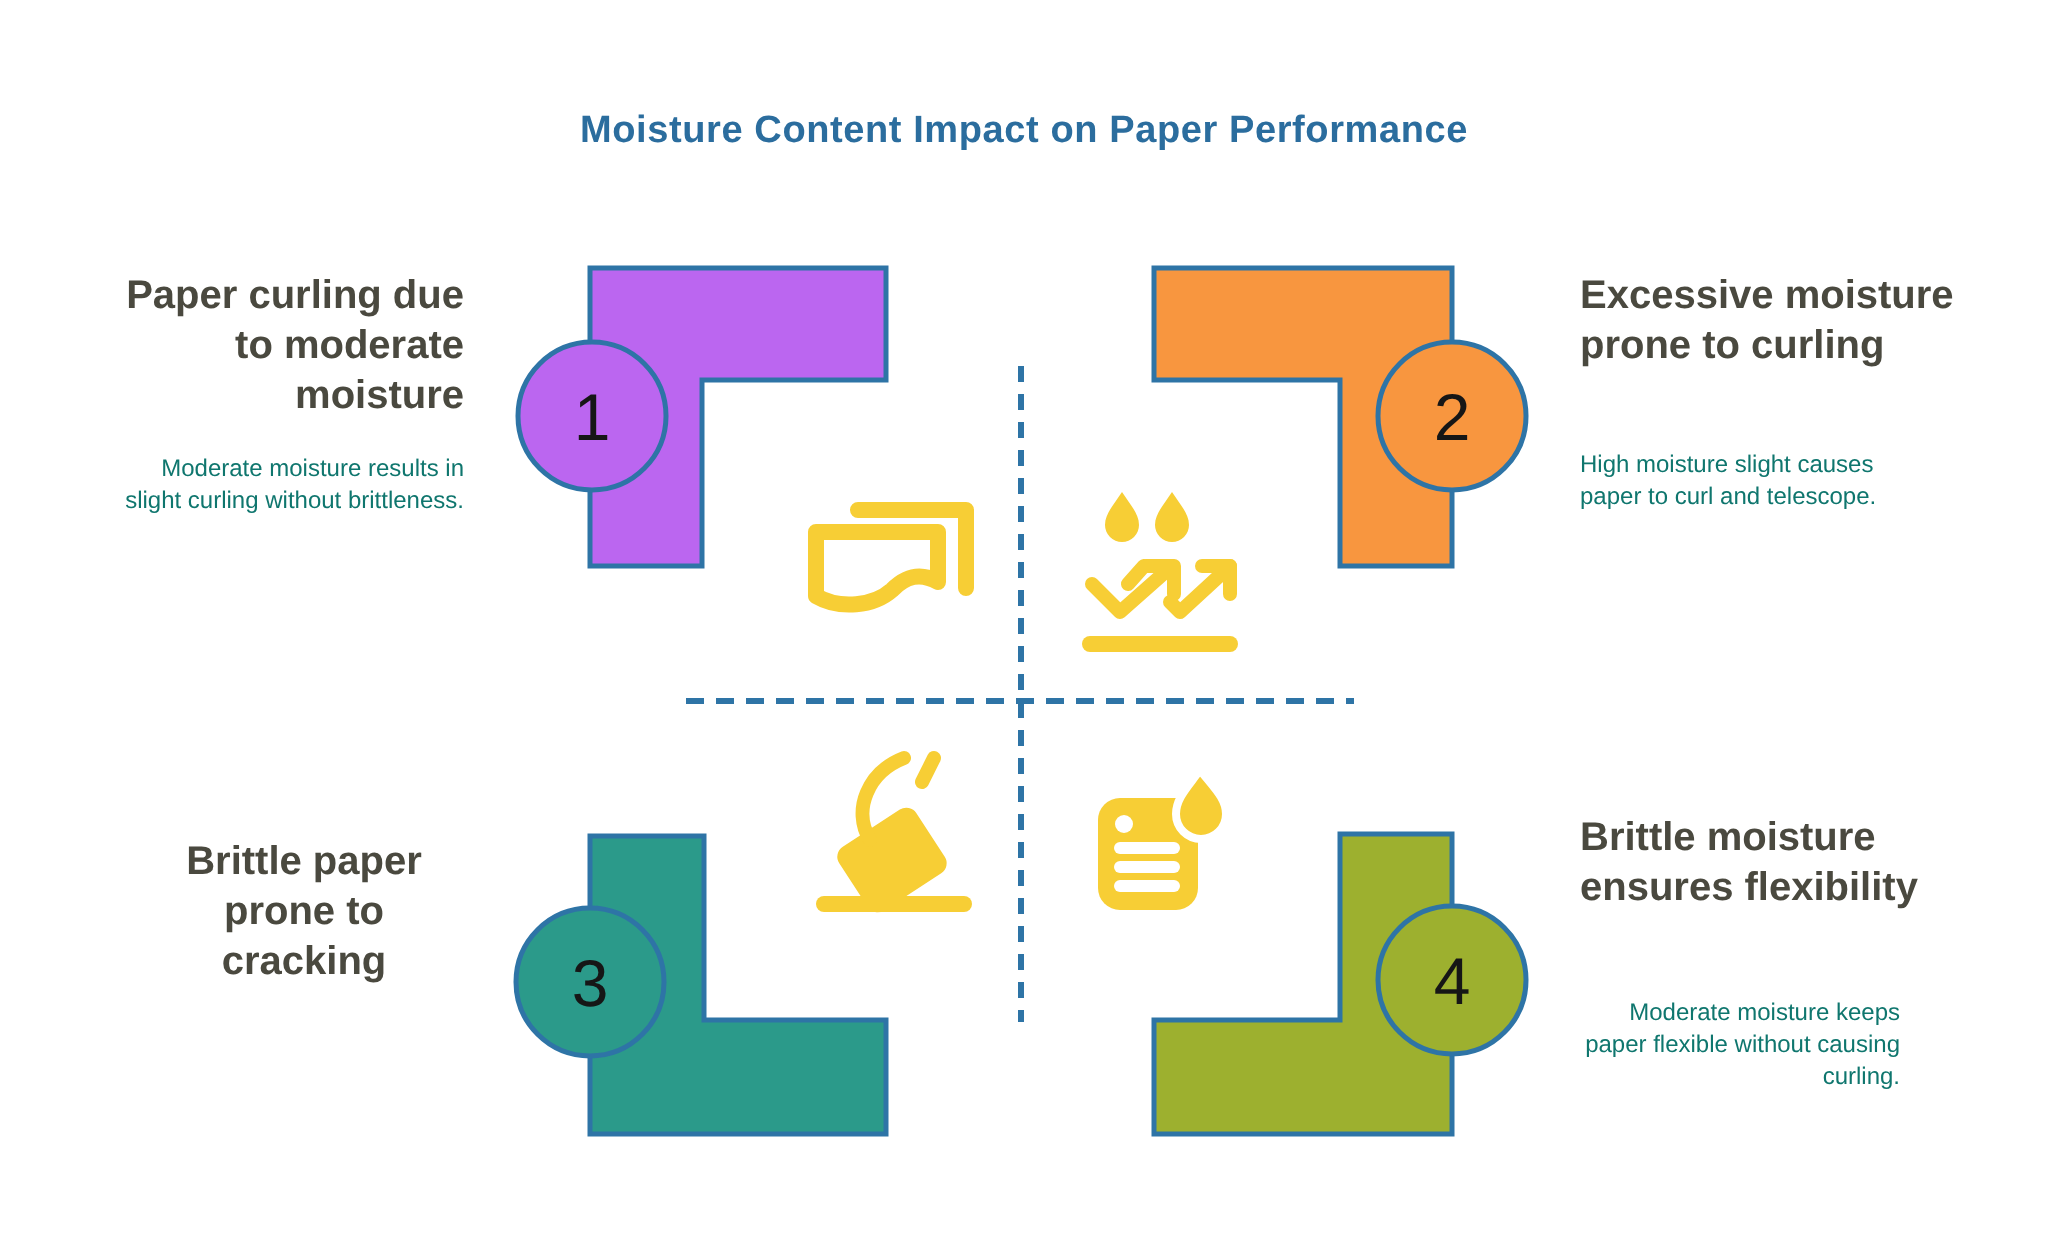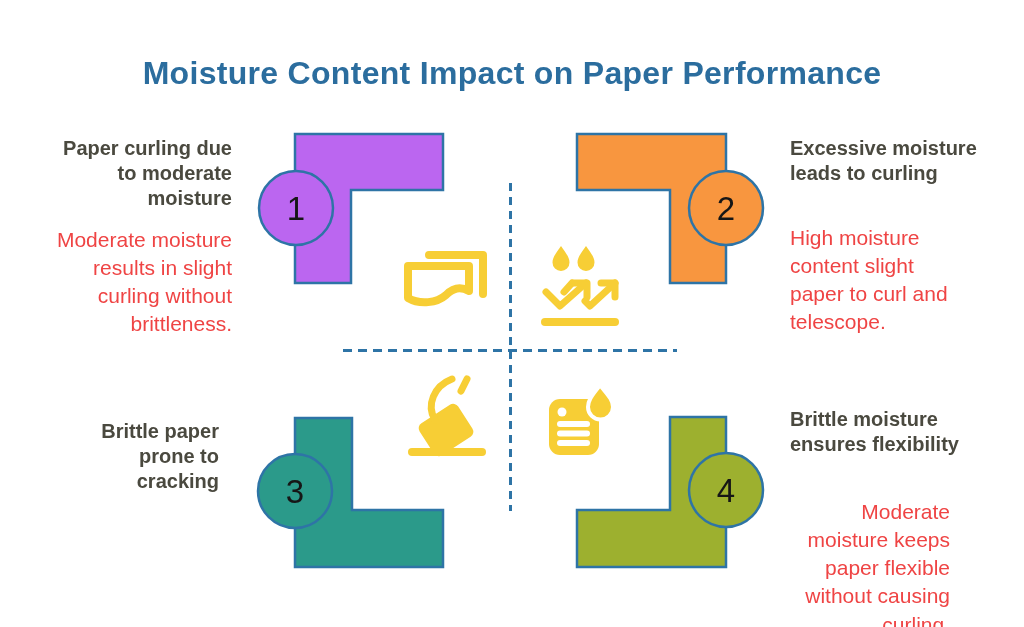--- a/index.html
+++ b/index.html
@@ -2,38 +2,38 @@
 <html><head>
 <meta charset="utf-8">
 <style>
   html,body{margin:0;padding:0;background:#fff;}
   .canvas{
     position:relative;width:1024px;height:627px;background:#FFFFFF;
     font-family:"Liberation Sans", sans-serif;overflow:hidden;
   }
   .title{
     position:absolute;left:0;right:0;top:55px;text-align:center;
-    font-size:32px;font-weight:700;color:#2B6D9E;letter-spacing:0.3px;
+    font-size:19px;font-weight:700;color:#2B6D9E;letter-spacing:0.3px;
   }
   .qsvg{position:absolute;overflow:visible;}
   .shape{stroke:#2E74A6;stroke-width:2.5;}
   .num{font-size:33px;font-weight:400;fill:#161616;text-anchor:middle;font-family:"Liberation Sans",sans-serif;}
   .heading{
     position:absolute;font-size:20px;font-weight:700;color:#4A493F;line-height:1.25;
   }
   .body-text{
-    position:absolute;font-size:21px;color:#ef4444;line-height:1.34;
+    position:absolute;font-size:12px;color:#0f766e;line-height:1.34;
   }
   .align-r{text-align:right;}
   .align-l{text-align:left;}
   .h1{left:52px;top:136px;width:180px;}
   .b1{left:54px;top:226px;width:178px;}
   .h2{left:790px;top:136px;width:192px;}
   .b2{left:790px;top:224px;width:175px;}
-  .h3{left:59px;top:419px;width:160px;}
+  .h3{left:72px;top:419px;width:160px;text-align:center;}
   .b3{left:67px;top:507px;width:165px;}
   .h4{left:790px;top:407px;width:180px;}
   .b4{left:790px;top:498px;width:160px;text-align:right;}
   .divider-v{
     position:absolute;left:509px;top:183px;width:3px;height:328px;
     background:repeating-linear-gradient(to bottom,#2E74A6 0 8px,transparent 8px 14px);
   }
   .divider-h{
     position:absolute;left:343px;top:349px;width:334px;height:3px;
     background:repeating-linear-gradient(to right,#2E74A6 0 9px,transparent 9px 15px);
@@ -69,22 +69,22 @@
 
   <svg class="qsvg" style="left:565px;top:405px;" width="215" height="172" viewBox="565 405 215 172">
     <path class="shape" d="M670,417 H726 V567 H577 V510 H670 Z" fill="#9DB02F"></path>
     <circle class="shape" cx="726" cy="490" r="37" fill="#9DB02F"></circle>
     <text class="num" x="726" y="502">4</text>
   </svg>
 
   <div class="heading align-r h1">Paper curling due to moderate moisture</div>
   <div class="body-text align-r b1">Moderate moisture results in slight curling without brittleness.</div>
 
-  <div class="heading align-l h2">Excessive moisture leads to curling</div>
-  <div class="body-text align-l b2">High moisture content slight paper to curl and telescope.</div>
+  <div class="heading align-l h2">Excessive moisture prone to curling</div>
+  <div class="body-text align-l b2">High moisture slight causes paper to curl and telescope.</div>
 
   <div class="heading align-r h3">Brittle paper prone to cracking</div>
 
   <div class="heading align-l h4">Brittle moisture ensures flexibility</div>
   <div class="body-text align-l b4">Moderate moisture keeps paper flexible without causing curling.</div>
 
   <div class="divider-v"></div>
   <div class="divider-h"></div>
 
   <svg class="icon" style="left:398px;top:247px;" width="95" height="66" viewBox="0 0 95 66">

